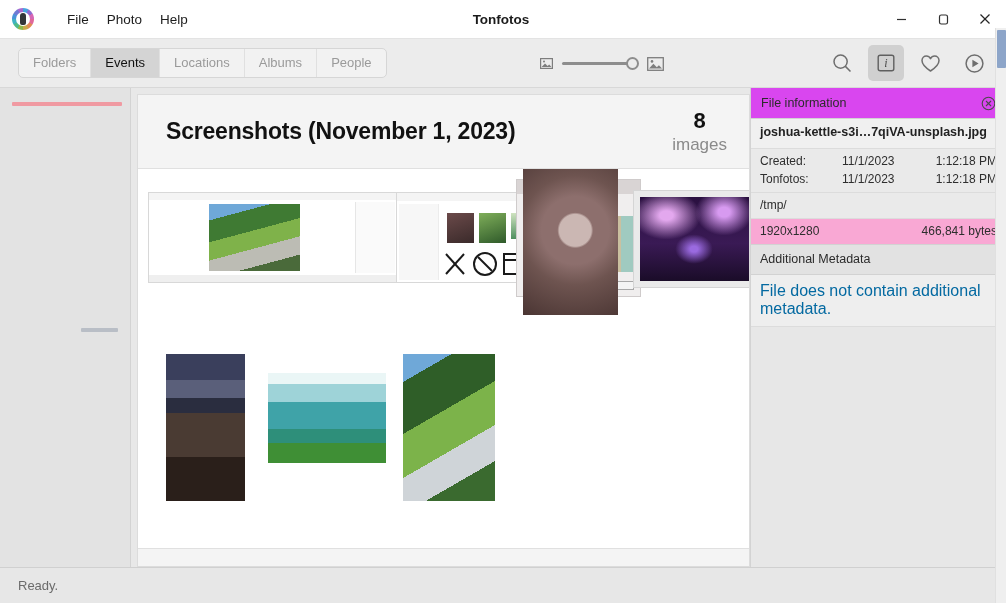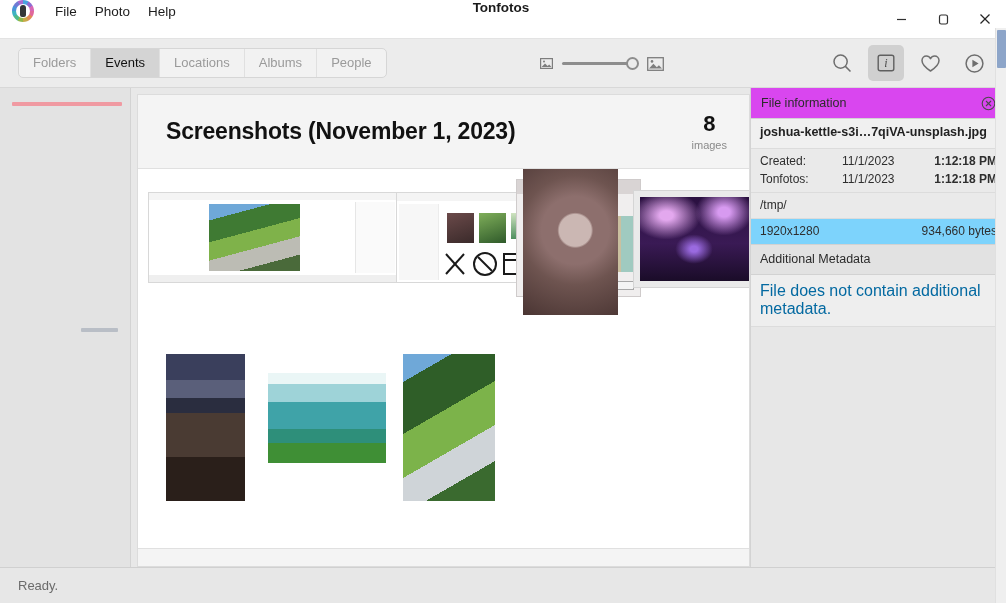--- a/index.html
+++ b/index.html
@@ -13,23 +13,24 @@
     position: relative;
     width: 1006px; height: 603px;
     display: flex; flex-direction: column;
     background: #e8e8e8;
   }
 
   
   .titlebar {
     height: 39px; flex: 0 0 39px;
     background: #ffffff;
-    display: flex; align-items: flex-start;
+    display: flex; align-items: center;
     position: relative;
     border-bottom: 1px solid #e3e3e3;
+    gap: 12px;
   }
   .app-icon {
     width: 22px; height: 22px; margin-left: 12px; margin-right: 12px;
     border-radius: 50%;
     background:
       conic-gradient(from 0deg,
         #4aa3df 0deg 30deg,
         #8e6bd0 30deg 60deg,
         #d667b5 60deg 90deg,
         #e0689a 90deg 120deg,
@@ -169,21 +170,21 @@
     padding: 0 22px 0 28px;
   }
   .event-title {
     font-size: 23px; font-weight: bold; color: #111111;
     letter-spacing: -0.2px;
   }
   .event-count {
     margin-left: auto; text-align: center; line-height: 1.1;
   }
   .count-num { font-size: 22px; font-weight: bold; color: #111111; }
-  .count-lbl { font-size: 11px; color: #8a8a8a; margin-top: 3px; }
+  .count-lbl { font-size: 17px; color: #8a8a8a; margin-top: 3px; }
 
   .grid-area {
     flex: 1 1 auto; min-height: 0; position: relative;
     background: #ffffff;
   }
   .thumb {
     position: absolute;
     background-repeat: no-repeat;
     background-size: cover;
     background-position: center;
@@ -224,27 +225,27 @@
     white-space: nowrap; overflow: hidden;
   }
   .kv-block { background: #eaeaea; border-bottom: 1px solid #dcdcdc; padding: 3px 0 4px 0; }
   .kv {
     display: flex; align-items: center;
     font-size: 12px; color: #2e2e2e;
     padding: 2px 9px;
   }
   .kv .k { width: 82px; flex: 0 0 82px; }
   .kv .v1 { width: 84px; flex: 0 0 84px; }
-  .kv .v2 { flex: 1 1 auto; text-align: right; font-weight: bold; }
+  .kv .v2 { flex: 1 1 auto; text-align: right; }
   .path-row {
     background: #eaeaea; border-bottom: 1px solid #dcdcdc;
     font-size: 12px; color: #2e2e2e; padding: 5px 9px 6px 9px;
   }
   .dim-row {
-    background: #7dd3fc; border-bottom: 1px solid #d2d2d2;
+    background: #f9a8d4; border-bottom: 1px solid #d2d2d2;
     font-size: 12px; color: #2e2e2e; padding: 5px 9px 6px 9px;
     display: flex;
   }
   .dim-row .right { margin-left: auto; }
   .section-head {
     background: #e2e2e2;
     border-bottom: 1px solid #d2d2d2;
     font-size: 12.5px; color: #2b2b2b;
     padding: 7px 9px 8px 9px;
   }
@@ -479,21 +480,21 @@
           <div class="k">Tonfotos:</div>
           <div class="v1">11/1/2023</div>
           <div class="v2">1:12:18 PM</div>
         </div>
       </div>
 
       <div class="path-row">/tmp/</div>
 
       <div class="dim-row">
         <div>1920x1280</div>
-        <div class="right">934,660 bytes</div>
+        <div class="right">466,841 bytes</div>
       </div>
 
       <div class="section-head">Additional Metadata</div>
       <div class="meta-note">File does not contain additional metadata.</div>
 
       <div class="info-filler"></div>
     </div>
   </div>
 
   <div class="statusbar">

